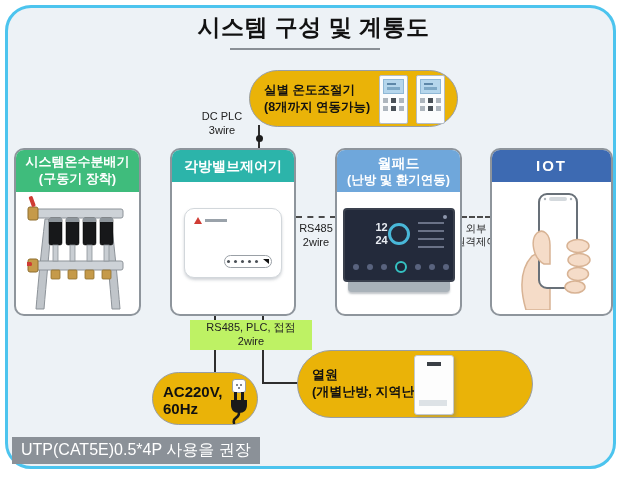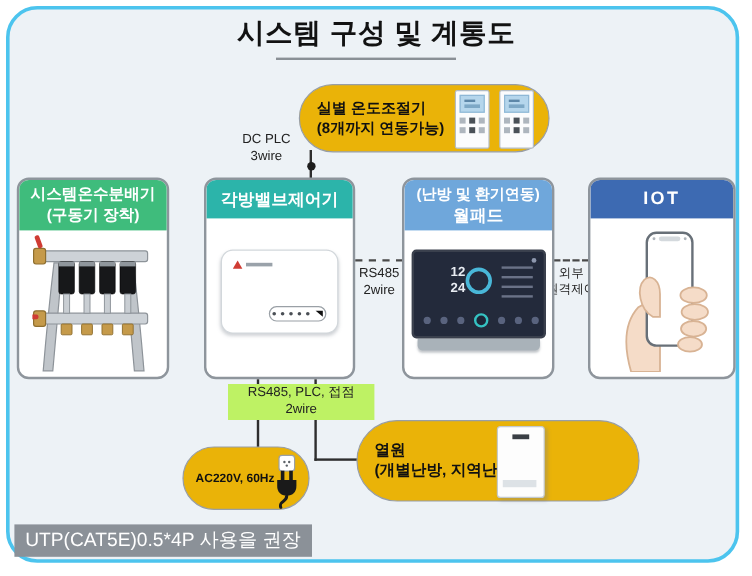--- a/index.html
+++ b/index.html
@@ -73,21 +73,21 @@
   .boiler{position:absolute;right:78px;top:4px;width:38px;height:58px;background:#fdfdfd;
     border:1px solid #c3c9ce;border-radius:3px;box-shadow:2px 2px 3px rgba(120,130,140,.35);}
   .boiler i{position:absolute;left:12px;top:6px;width:14px;height:4px;background:#3a3f45;display:block;}
   .boiler em{position:absolute;left:4px;bottom:8px;width:28px;height:6px;background:#dde2e6;display:block;}
 
   
   .outlet{position:absolute;right:11px;top:6px;width:14px;height:14px;background:#fff;
     border:1.5px solid #9aa0a6;border-radius:3px;box-sizing:border-box;}
   .outlet i{position:absolute;width:2px;height:2px;background:#5b6167;border-radius:50%;}
   .pw-text{position:absolute;left:10px;top:0;height:53px;display:flex;align-items:center;
-    font-size:10px;color:#111;font-weight:600;}
+    font-size:15px;color:#111;font-weight:600;}
 
   .note{position:absolute;left:12px;top:437px;padding:3px 9px;color:#fff;font-size:16px;z-index:3;}
   .heat-text{padding-left:14px;font-size:13px;font-weight:600;color:#111;line-height:1.3;}
   .mask{background:#bef264;}
 </style>
 </head>
 <body>
 
 <div class="canvas">
   <div class="frame"></div>
@@ -213,22 +213,22 @@
             <span></span>
             <span></span>
             <b></b>
         </div>
       </div>
     </div>
   </div>
 
   <div class="box" style="left:335px;top:148px;width:127px;height:168px">
     <div class="box-header hdr-2line" style="font-size: 12.5px; background: rgb(111, 167, 219);">
+      <div style="font-size:14px">월패드</div>
       <div>(난방 및 환기연동)</div>
-      <div style="font-size:14px">월패드</div>
     </div>
     <div class="box-body">
       <div class="wp-device">
         <div class="wp-stand"></div>
         <div class="wp-screen">
           <div class="wp-time">
             <div>12</div>
             <div>24</div>
           </div>
           <div class="wp-ring"></div>

